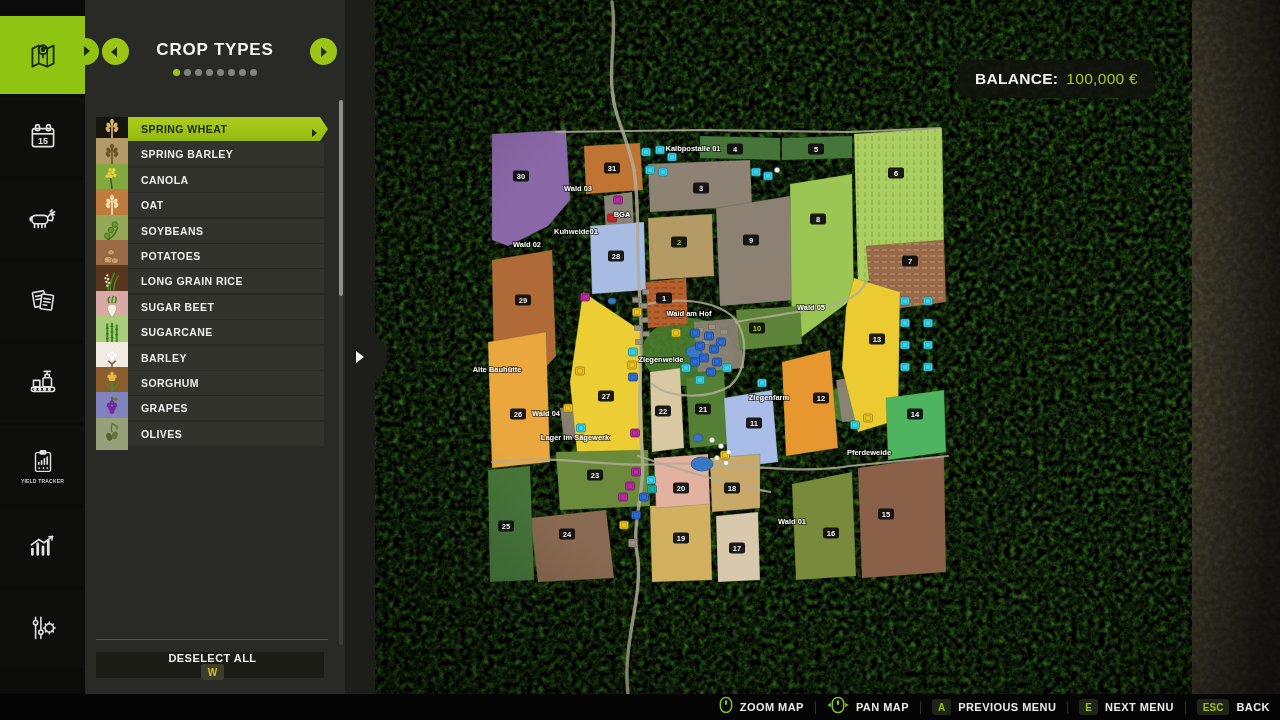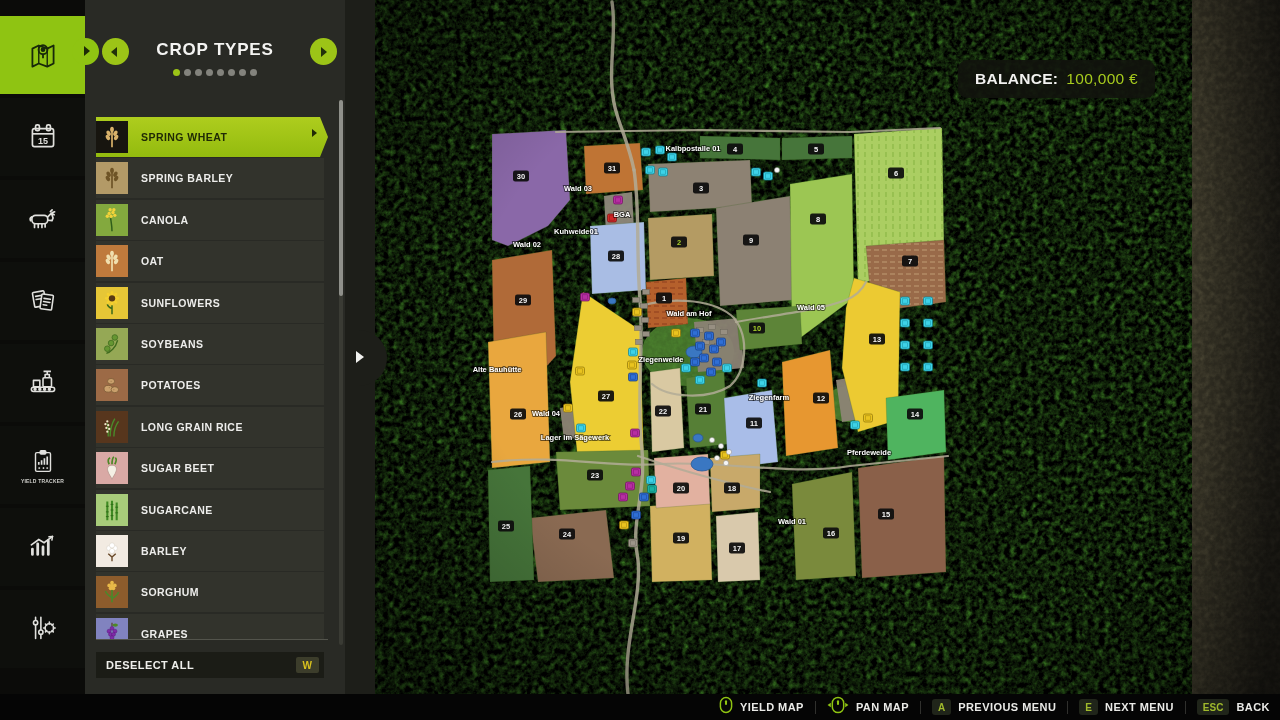--- a/index.html
+++ b/index.html
@@ -28,36 +28,36 @@
   .nav-btn.right{left:310px;}
   .nav-btn.right .tri{left:11px;border-left:6px solid #22300a;}
   .panel-title{position:absolute;top:40px;left:0;width:260px;text-align:center;font-size:17px;font-weight:700;
                color:#f4f4f2;letter-spacing:.8px;}
   .dots{position:absolute;top:69px;left:0;width:260px;display:flex;justify-content:center;gap:4px;}
   .dot{width:7px;height:7px;border-radius:50%;background:#83837d;}
   .dot.active{background:#9cc417;}
 
   .crop-list{position:absolute;left:11px;top:117px;width:232px;height:522px;overflow:hidden;
              border-bottom:1px solid #53544c;}
-  .crop-row{position:relative;height:40px;margin-bottom:1.4px;background:#32332c;display:flex;align-items:center;
+  .crop-row{position:relative;height:24px;margin-bottom:1.4px;background:#32332c;display:flex;align-items:center;
             width:228px;cursor:pointer;}
   .crop-row.selected{width:232px;background:linear-gradient(180deg,#aecd1e,#93bb0e);
             clip-path:polygon(0 0,224px 0,232px 50%,224px 100%,0 100%);}
   .crop-tile{width:32px;height:32px;flex:none;display:flex;align-items:center;justify-content:center;}
   .crop-label{margin-left:13px;font-size:10.5px;font-weight:700;color:#ededeb;letter-spacing:.45px;}
   .crop-row.selected .crop-label{color:#202a05;}
   .sel-arrow{position:absolute;right:11px;top:12px;width:0;height:0;border-left:5px solid #202a05;
              border-top:4px solid transparent;border-bottom:4px solid transparent;}
 
   .scrollbar{position:absolute;left:254px;top:100px;width:4px;height:545px;background:#3a3b34;border-radius:2px;}
   .scroll-thumb{position:absolute;left:0;top:0;width:4px;height:196px;background:#8f908a;border-radius:2px;cursor:grab;}
 
   .deselect{position:absolute;left:11px;top:652px;width:228px;height:26px;background:#1b1c16;
             display:flex;align-items:center;justify-content:space-between;padding:0 5px 0 10px;
-            box-sizing:border-box;cursor:pointer;}
+            box-sizing:border-box;cursor:pointer;flex-direction:column;}
   .deselect-label{font-size:11px;font-weight:700;color:#efefec;letter-spacing:.45px;}
   .key-badge{background:#3c3d2b;color:#d9c21e;font-size:10px;font-weight:700;padding:2.5px 7px;border-radius:2px;}
 
   
   .strip{position:absolute;left:345px;top:0;width:30px;height:694px;background:#1d1e19;z-index:2;}
   .bump{position:absolute;left:345px;top:330px;width:42px;height:56px;background:#1d1e19;
         border-radius:0 28px 28px 0;z-index:2;}
   .strip-arrow{position:absolute;left:356px;top:351px;width:0;height:0;border-left:8px solid #f2f2f0;
                border-top:6px solid transparent;border-bottom:6px solid transparent;z-index:2;cursor:pointer;}
 
@@ -654,37 +654,20 @@
               <ellipse cx="16" cy="8" rx="2" ry="3" fill="#f0dfae" transform="rotate(0 16 8)"></ellipse>
               <ellipse cx="12.4" cy="12" rx="2" ry="3" fill="#f0dfae" transform="rotate(-30 12.4 12)"></ellipse>
               <ellipse cx="19.6" cy="12" rx="2" ry="3" fill="#f0dfae" transform="rotate(30 19.6 12)"></ellipse>
               <ellipse cx="11.6" cy="16.5" rx="2" ry="3" fill="#f0dfae" transform="rotate(-30 11.6 16.5)"></ellipse>
               <ellipse cx="20.4" cy="16.5" rx="2" ry="3" fill="#f0dfae" transform="rotate(30 20.4 16.5)"></ellipse>
             </svg>
           </span>
           <span class="crop-label">OAT</span>
         </div>
         <div class="crop-row">
-          <span class="crop-tile" style="background:#e6c636">
-            <svg width="30" height="30" viewBox="0 0 32 32">
-              <path d="M16 15 V28 M16 22 C13 21 11.5 19.5 11 17.5" stroke="#3a6a1a" stroke-width="1.6" fill="none"></path>
-              <ellipse cx="16" cy="6.5" rx="1.6" ry="3.2" fill="#f5d02e" transform="rotate(0 16 11)"></ellipse>
-              <ellipse cx="16" cy="6.5" rx="1.6" ry="3.2" fill="#f5d02e" transform="rotate(45 16 11)"></ellipse>
-              <ellipse cx="16" cy="6.5" rx="1.6" ry="3.2" fill="#f5d02e" transform="rotate(90 16 11)"></ellipse>
-              <ellipse cx="16" cy="6.5" rx="1.6" ry="3.2" fill="#f5d02e" transform="rotate(135 16 11)"></ellipse>
-              <ellipse cx="16" cy="6.5" rx="1.6" ry="3.2" fill="#f5d02e" transform="rotate(180 16 11)"></ellipse>
-              <ellipse cx="16" cy="6.5" rx="1.6" ry="3.2" fill="#f5d02e" transform="rotate(225 16 11)"></ellipse>
-              <ellipse cx="16" cy="6.5" rx="1.6" ry="3.2" fill="#f5d02e" transform="rotate(270 16 11)"></ellipse>
-              <ellipse cx="16" cy="6.5" rx="1.6" ry="3.2" fill="#f5d02e" transform="rotate(315 16 11)"></ellipse>
-              <circle cx="16" cy="11" r="3.4" fill="#5a3a14"></circle>
-            </svg>
-          </span>
-          <span class="crop-label">SUNFLOWERS</span>
-        </div>
-        <div class="crop-row">
           <span class="crop-tile" style="background:#95a855">
             <svg width="30" height="30" viewBox="0 0 32 32">
               <path d="M10 26 C14 25 20 20 22 12" stroke="#3f6a1e" stroke-width="1.4" fill="none"></path>
               <circle cx="11" cy="21" r="3" fill="#659632" stroke="#3f6a1e" stroke-width="0.8"></circle>
               <circle cx="15" cy="15" r="3" fill="#659632" stroke="#3f6a1e" stroke-width="0.8"></circle>
               <circle cx="19" cy="9" r="3" fill="#659632" stroke="#3f6a1e" stroke-width="0.8"></circle>
             </svg>
           </span>
           <span class="crop-label">SOYBEANS</span>
         </div>
@@ -812,21 +795,21 @@
   </div>
 
   <div class="footer">
     <div class="f-item">
       <span>
         <svg width="14" height="18" viewBox="0 0 15 19">
             <rect x="1.5" y="1.5" width="12" height="16" rx="6" fill="none" stroke="#8fc412" stroke-width="1.6"></rect>
             <rect x="6.4" y="4.5" width="2.2" height="5" rx="1.1" fill="#8fc412"></rect>
           </svg>
       </span>
-      <span class="f-label">YIELD MAP</span>
+      <span class="f-label">ZOOM MAP</span>
     </div>
     <div class="f-sep"></div>
     <div class="f-item">
       <span>
         <svg width="22" height="18" viewBox="0 0 23 19">
             <path d="M0.5 9.5 l3.4 -2.4 v4.8 z" fill="#8fc412"></path>
             <path d="M22.5 9.5 l-3.4 -2.4 v4.8 z" fill="#8fc412"></path>
             <rect x="5.5" y="1.5" width="12" height="16" rx="6" fill="none" stroke="#8fc412" stroke-width="1.6"></rect>
             <rect x="10.4" y="4.5" width="2.2" height="5" rx="1.1" fill="#8fc412"></rect>
           </svg>

